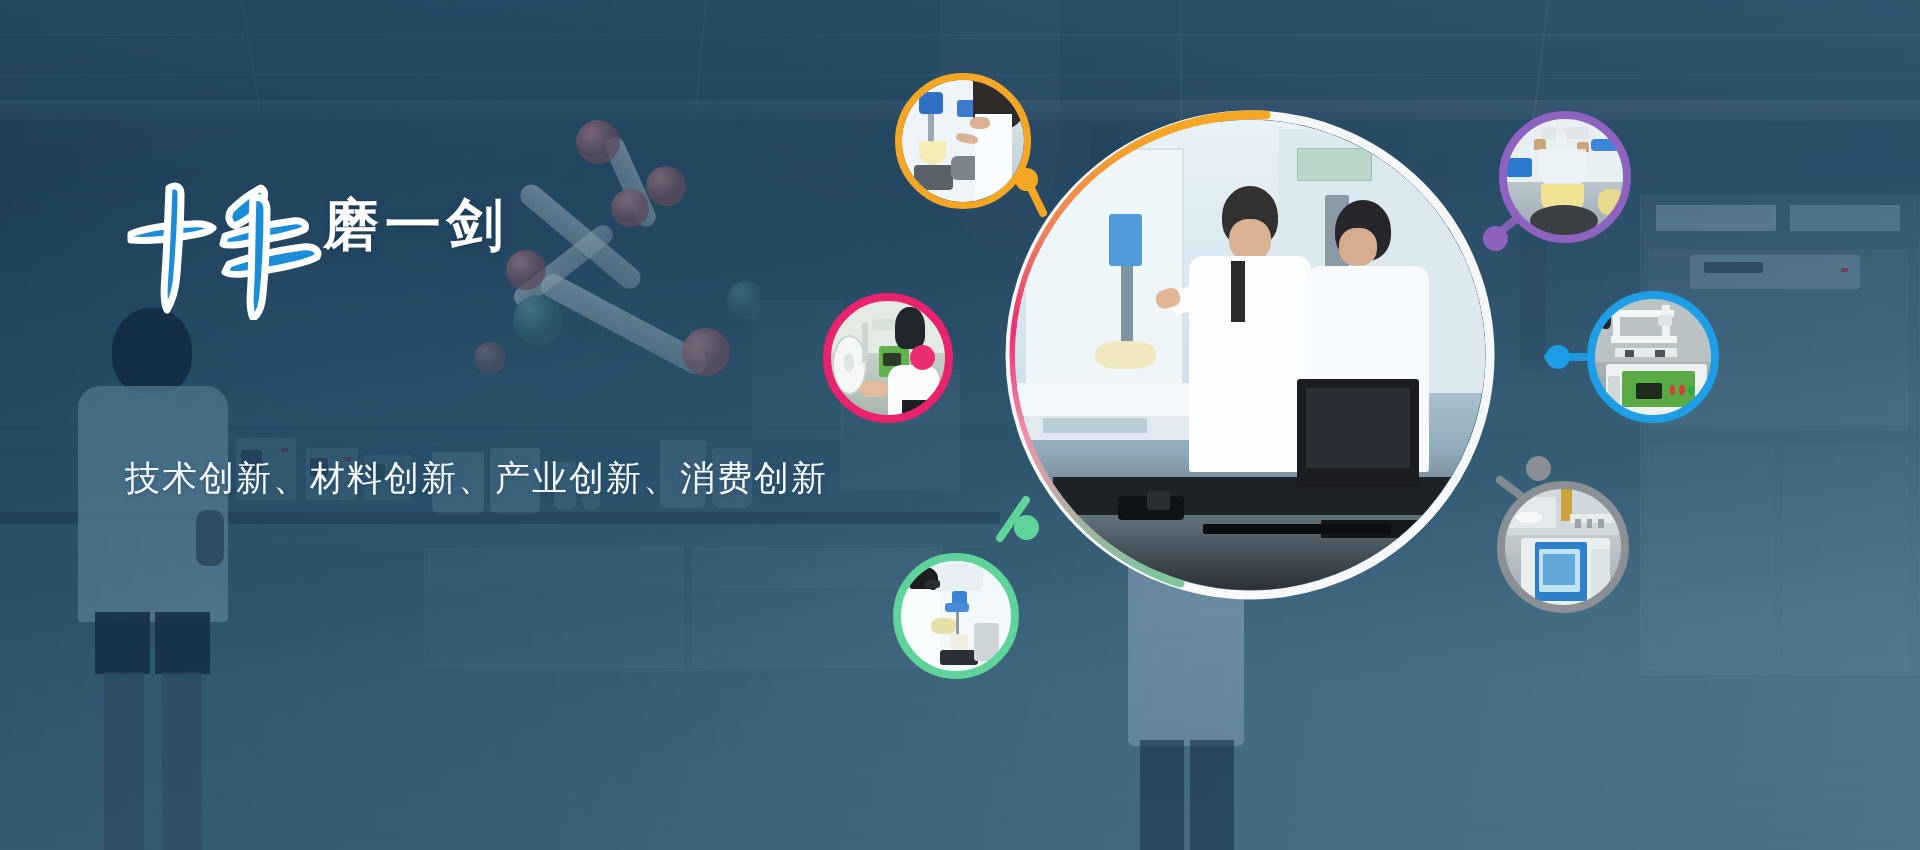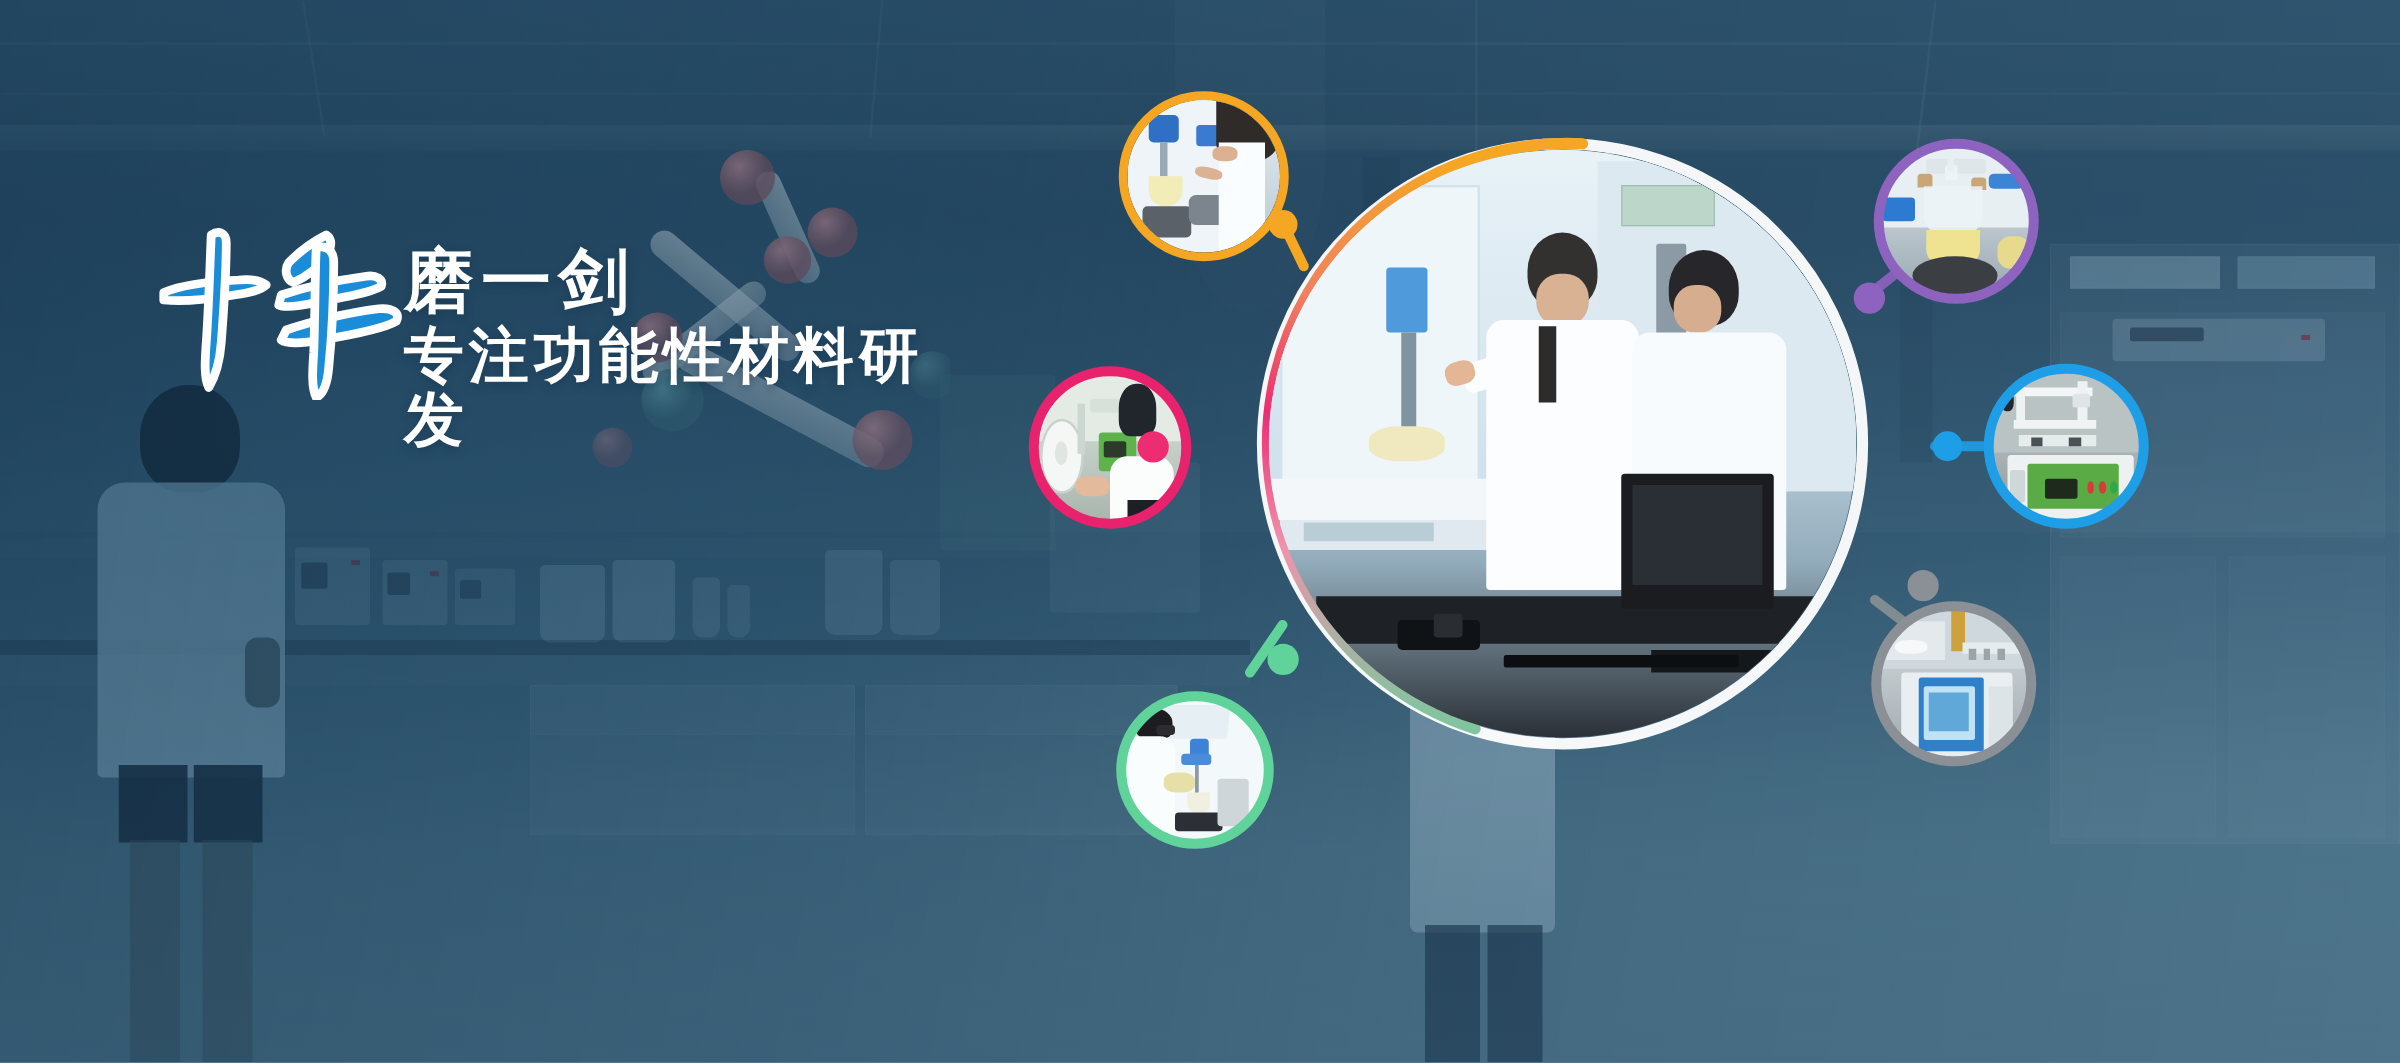--- a/index.html
+++ b/index.html
@@ -225,24 +225,24 @@
             <path d="M106 40 C116 30 128 22 136 18 C142 22 140 30 134 38 C128 46 118 52 110 56 C104 54 102 46 106 40 Z"></path>
             <path d="M100 66 C118 60 146 54 168 51 C176 50 182 53 180 59 C172 64 150 68 128 72 C114 75 102 76 98 74 Z"></path>
             <path d="M104 94 C124 87 154 80 178 77 C188 76 196 80 192 87 C182 93 156 98 132 102 C116 105 104 105 100 102 Z"></path>
             <path d="M128 28 C136 26 142 30 142 40 C142 70 140 104 138 124 C137 136 134 145 128 148 C124 140 125 126 126 112 C127 84 127 46 128 28 Z"></path>
           </g>
         </svg>
       </div>
 
       <div class="headline-right">
         <div class="hl1">磨一剑</div>
-        <div class="hl2">专注功能性材料研发</div>
-      </div>
-    </div>
-
+      </div>
+    </div>
+
+    <div class="sub-cn">技术创新、材料创新、产业创新、消费创新</div>
   </div>
 
   <div class="graphic">
 
     <svg width="1120" height="720" viewBox="0 0 1120 720">
       <defs>
         <linearGradient id="arcGrad" x1="0.35" y1="0" x2="0.2" y2="1">
           <stop offset="0%" stop-color="#f5a623"></stop>
           <stop offset="28%" stop-color="#f0825e"></stop>
           <stop offset="50%" stop-color="#ec2d71"></stop>

